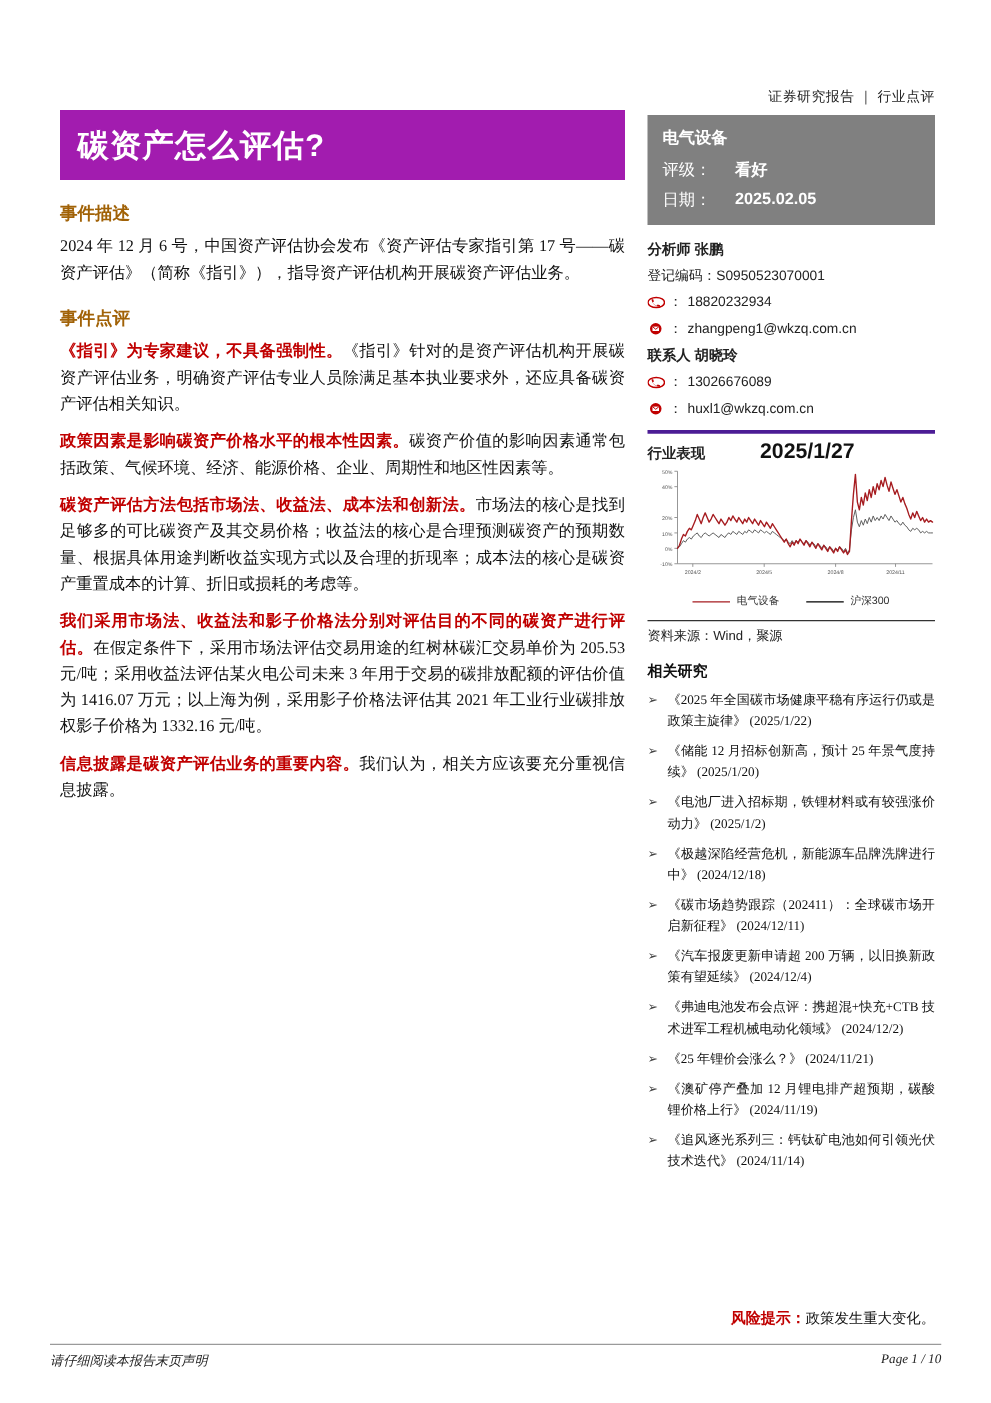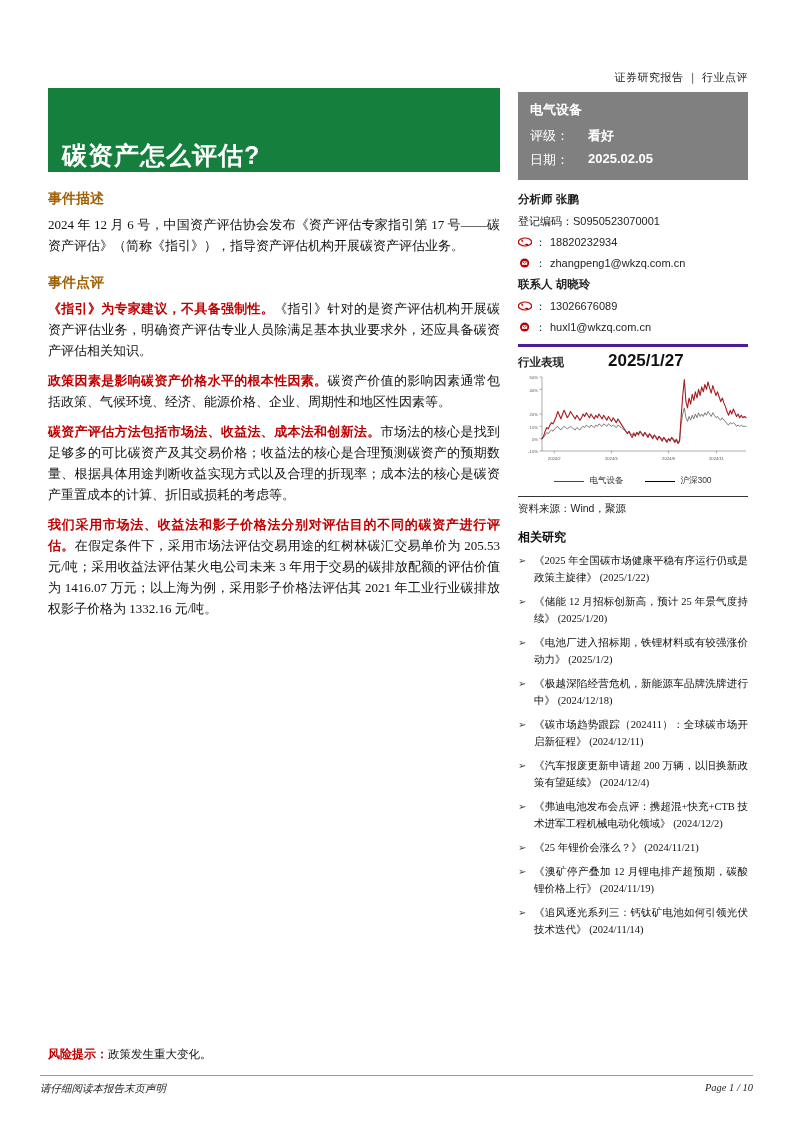--- a/index.html
+++ b/index.html
@@ -23,24 +23,24 @@
   }
 
   
   .left-col {
     position: absolute;
     left: 48px;
     top: 88px;
     width: 452px;
   }
   .title-banner {
-    background: #15803d;
-    height: 84px;
-    display: flex;
-    align-items: flex-end;
+    background: #a21caf;
+    height: 56px;
+    display: flex;
+    align-items: center;
     padding-left: 14px;
     box-sizing: border-box;
   }
   .title-banner .title-text {
     color: #ffffff;
     font-size: 25px;
     font-weight: bold;
     font-family: "Liberation Sans", "DejaVu Sans", sans-serif;
     letter-spacing: 1px;
   }
@@ -199,20 +199,21 @@
   .rr-text { flex: 1 1 auto; text-align: justify; }
 
   
   .risk-line {
     position: absolute;
     left: 48px;
     top: 1046px;
     width: 700px;
     font-size: 11.5px;
     color: #111;
+    text-align: right;
   }
   .risk-label {
     color: #C00000;
     font-weight: bold;
     font-family: "Liberation Sans", "DejaVu Sans", sans-serif;
     font-size: 12px;
   }
   .footer-rule {
     position: absolute;
     left: 40px;
@@ -263,20 +264,23 @@
       </p>
 
       <p class="para">
         <span class="lead">碳资产评估方法包括市场法、收益法、成本法和创新法。</span><span>市场法的核心是找到足够多的可比碳资产及其交易价格；收益法的核心是合理预测碳资产的预期数量、根据具体用途判断收益实现方式以及合理的折现率；成本法的核心是碳资产重置成本的计算、折旧或损耗的考虑等。</span>
       </p>
 
       <p class="para">
         <span class="lead">我们采用市场法、收益法和影子价格法分别对评估目的不同的碳资产进行评估。</span><span>在假定条件下，采用市场法评估交易用途的红树林碳汇交易单价为 205.53 元/吨；采用收益法评估某火电公司未来 3 年用于交易的碳排放配额的评估价值为 1416.07 万元；以上海为例，采用影子价格法评估其 2021 年工业行业碳排放权影子价格为 1332.16 元/吨。</span>
       </p>
 
+      <p class="para">
+        <span class="lead">信息披露是碳资产评估业务的重要内容。</span><span>我们认为，相关方应该要充分重视信息披露。</span>
+      </p>
     </div>
   </div>
 
   <div class="right-col">
 
     <div class="rpt-kind">证券研究报告 ｜ 行业点评</div>
 
     <div class="rating-box">
       <div class="industry">电气设备</div>
       <div class="rating-row">

